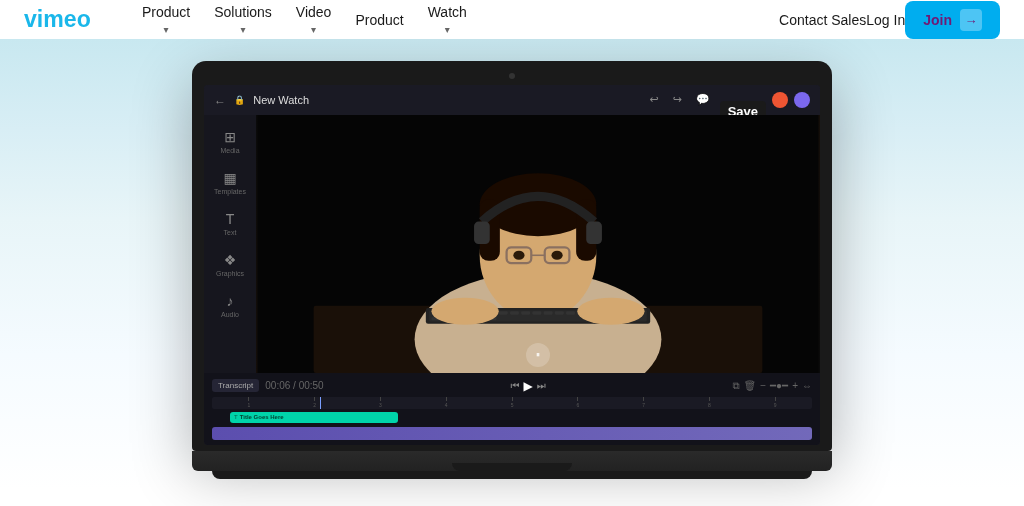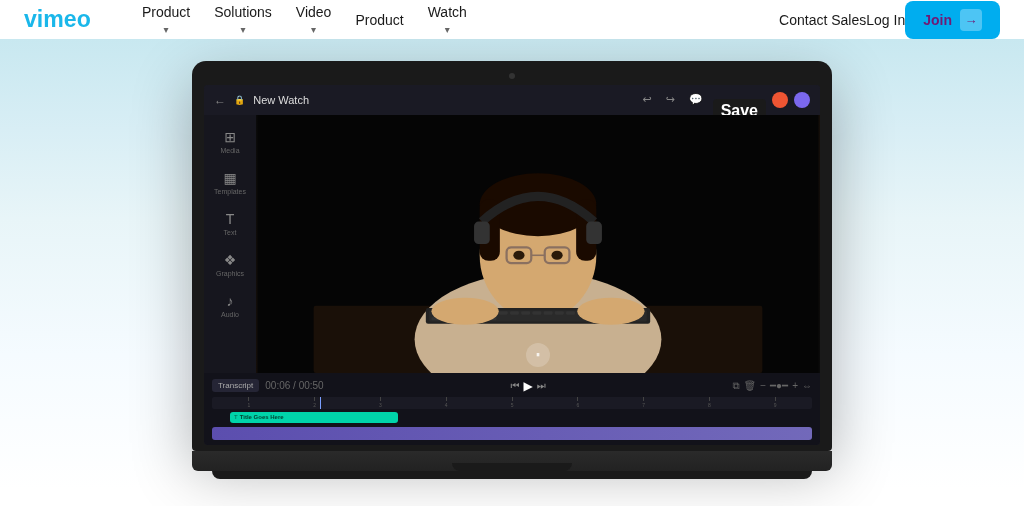--- a/index.html
+++ b/index.html
@@ -184,21 +184,21 @@
     }
     .topbar-icon {
       color: #888;
       font-size: 11px;
       cursor: pointer;
       padding: 2px 4px;
     }
     .save-btn {
       background: #1a1a1a;
       color: white;
-      font-size: 16px;
+      font-size: 13px;
       font-weight: 600;
       padding: 3px 8px;
       border-radius: 4px;
       cursor: pointer;
       margin-top: 23px;
     }
     .record-btn {
       width: 16px;
       height: 16px;
       border-radius: 50%;

